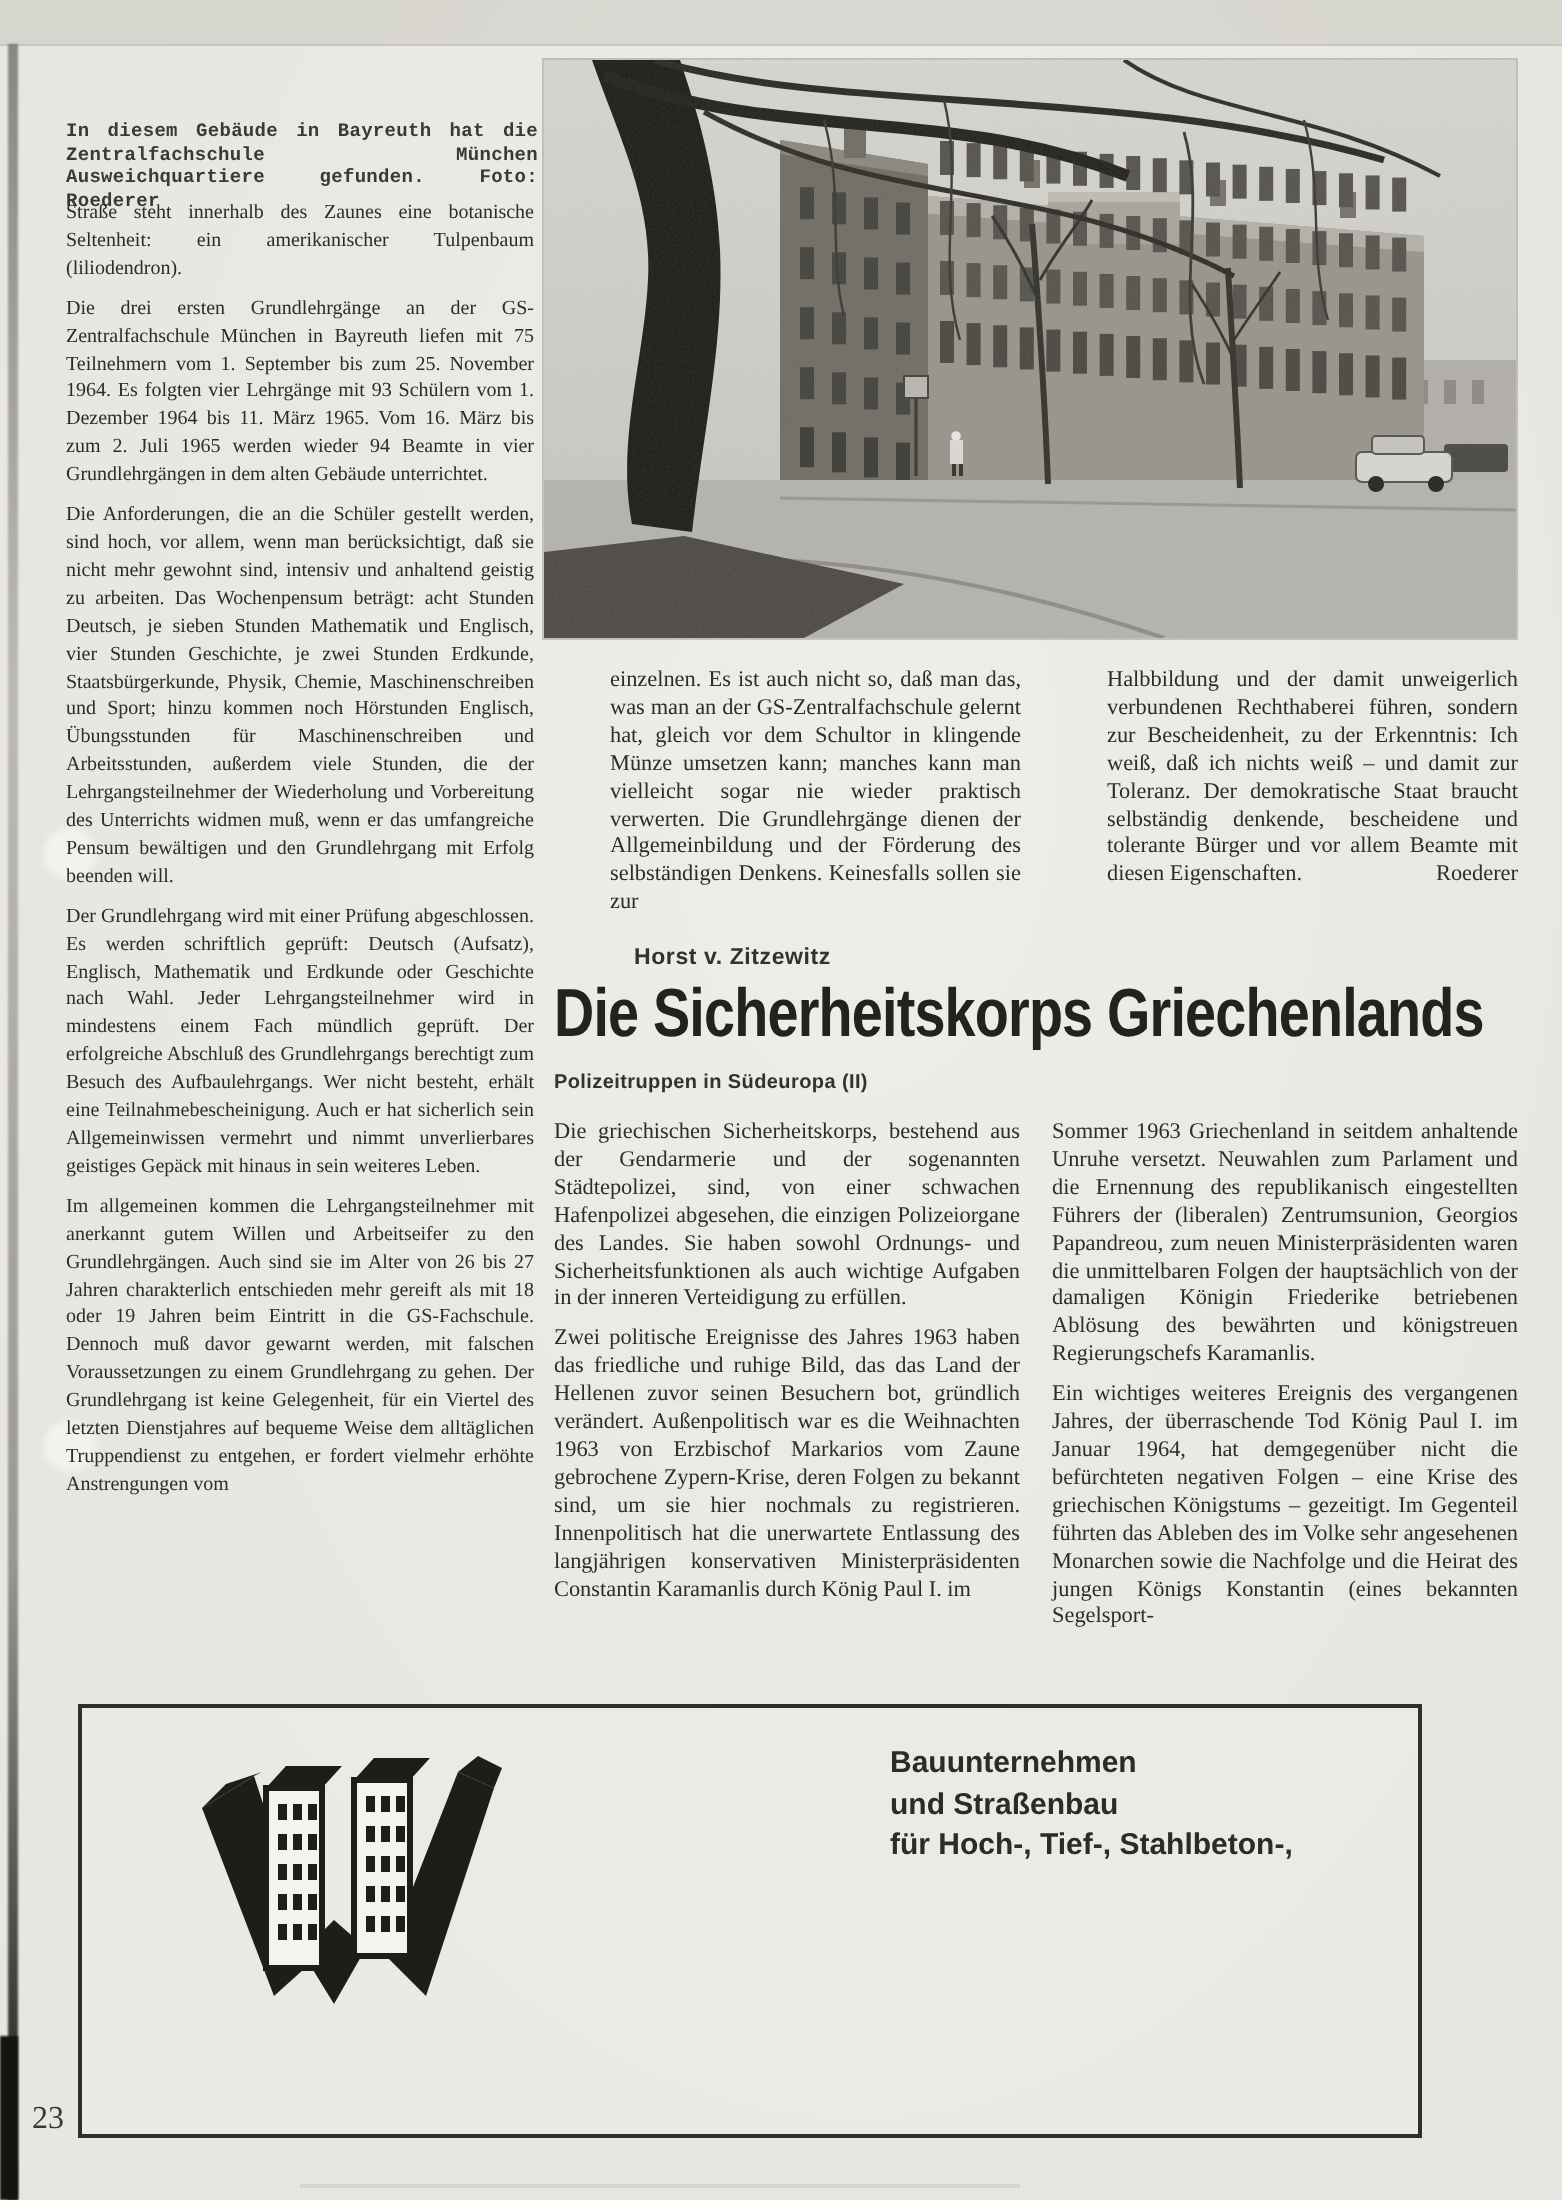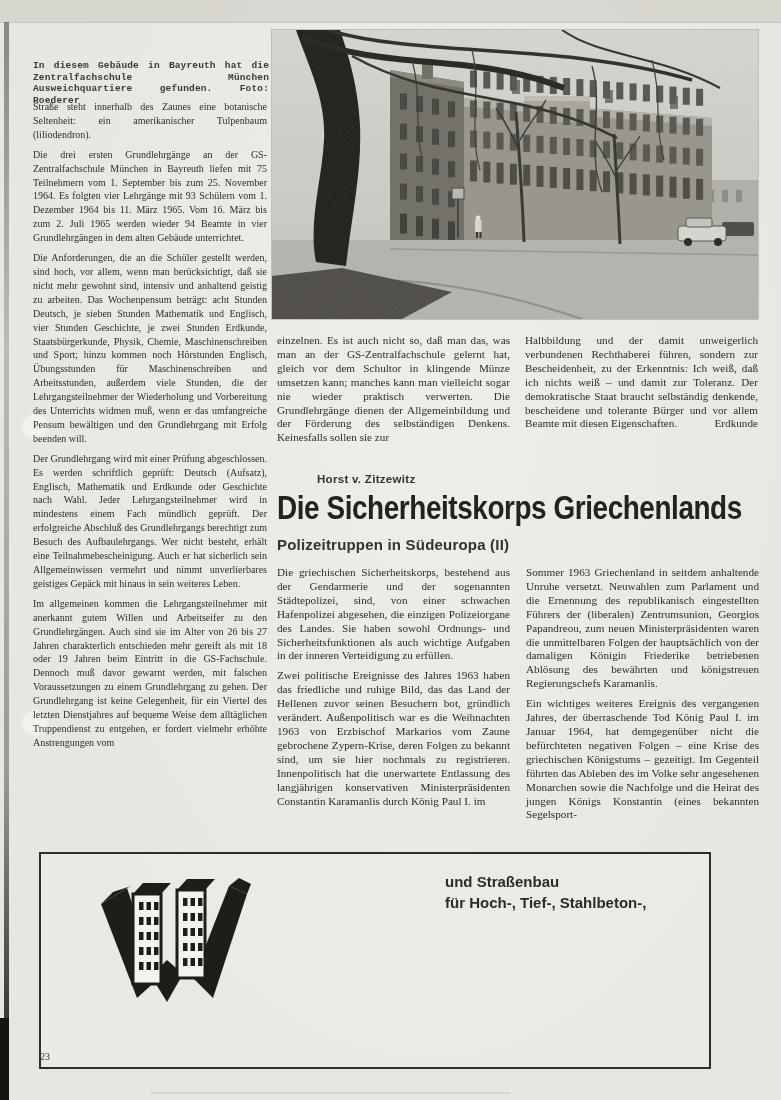--- a/index.html
+++ b/index.html
@@ -29,43 +29,43 @@
   .left-col{position:absolute;left:33px;top:100px;width:234px;
     font-size:10px;line-height:13.9px;text-align:justify;}
   .left-col p, .cont-col p, .art-col p{margin:0 0 6px 0;}
 
   
   .photo{position:absolute;left:272px;top:30px;width:486px;height:289px;background:#c9c8c3;box-shadow:0 0 0 1px rgba(70,68,62,.25);}
   .photo svg{display:block;}
 
   
   .cont-cols{position:absolute;left:277px;top:334px;width:482px;display:flex;gap:15px;}
-  .cont-col{width:233px;font-size:11.2px;line-height:13.9px;text-align:justify;}
+  .cont-col{width:233px;font-size:11.2px;line-height:13.9px;text-align:justify;margin-left:28px;}
   .sig{float:right;font-weight:normal;}
 
   
   .article2{position:absolute;left:277px;top:473px;width:482px;}
   .byline{font-family:"Liberation Sans", sans-serif;font-weight:bold;font-size:11.5px;color:#343230;letter-spacing:.3px;padding-left:40px;}
   .headline{margin-top:3px;font-family:"Liberation Sans", sans-serif;font-weight:bold;font-size:34px;
     color:#232220;white-space:nowrap;transform:scaleX(.82);transform-origin:0 50%;letter-spacing:-.5px;}
-  .subtitle{margin-top:9px;font-family:"Liberation Sans", sans-serif;font-weight:bold;font-size:15px;color:#343230;letter-spacing:.2px;}
+  .subtitle{margin-top:9px;font-family:"Liberation Sans", sans-serif;font-weight:bold;font-size:10px;color:#343230;letter-spacing:.2px;}
   .art-cols{margin-top:13px;display:flex;gap:15px;justify-content:space-between;}
   .art-col{width:233px;font-size:11.2px;line-height:13.9px;text-align:justify;}
 
   
   .ad-box{position:absolute;left:39px;top:852px;width:668px;height:213px;border:2px solid #2f2e2b;background:rgba(255,255,255,.12);}
   .ad-lines{position:absolute;left:404px;top:18px;font-family:"Liberation Sans", sans-serif;font-weight:bold;
     font-size:15px;line-height:20.5px;color:#2c2b28;}
   .ad-name{position:absolute;left:283px;top:82px;font-family:"Liberation Sans", sans-serif;font-weight:bold;
     font-size:35px;color:#2a2926;letter-spacing:.5px;white-space:nowrap;}
   .ad-address{position:absolute;left:404px;top:153px;font-family:"Liberation Sans", sans-serif;font-weight:bold;
     font-size:15.5px;line-height:25px;color:#2c2b28;}
   .ad-logo{position:absolute;left:52px;top:24px;}
 
-  .page-num{position:absolute;left:16px;top:1051px;font-size:10px;color:#3a3834;margin-left:24px;}
+  .page-num{position:absolute;left:16px;top:1051px;font-size:16px;color:#3a3834;}
 </style>
 </head>
 <body>
 
 <div class="top-band"></div>
 <div class="edge-strip"></div>
 <div class="edge-corner"></div>
 <div class="punch-hole hole-1"></div>
 <div class="punch-hole hole-2"></div>
 <div class="bottom-streak"></div>
@@ -254,21 +254,21 @@
     </g>
     <rect x="0" y="0" width="486" height="289" filter="url(#grain)" opacity="0.28"></rect>
   </svg>
 </div>
 
 <div class="cont-cols">
   <div class="cont-col">
     <p>einzelnen. Es ist auch nicht so, daß man das, was man an der GS-Zentralfachschule gelernt hat, gleich vor dem Schultor in klingende Münze umsetzen kann; manches kann man vielleicht sogar nie wieder praktisch verwerten. Die Grundlehrgänge dienen der Allgemeinbildung und der Förderung des selbständigen Denkens. Keinesfalls sollen sie zur</p>
   </div>
   <div class="cont-col">
-    <p><span>Halbbildung und der damit unweigerlich verbundenen Rechthaberei führen, sondern zur Bescheidenheit, zu der Erkenntnis: Ich weiß, daß ich nichts weiß – und damit zur Toleranz. Der demokratische Staat braucht selbständig denkende, bescheidene und tolerante Bürger und vor allem Beamte mit diesen Eigenschaften.</span> <span class="sig">Erdkunde</span></p>
+    <p><span>Halbbildung und der damit unweigerlich verbundenen Rechthaberei führen, sondern zur Bescheidenheit, zu der Erkenntnis: Ich weiß, daß ich nichts weiß – und damit zur Toleranz. Der demokratische Staat braucht selbständig denkende, bescheidene und tolerante Bürger und vor allem Beamte mit diesen Eigenschaften.</span> <span class="sig">Roederer</span></p>
   </div>
 </div>
 
 <div class="article2">
   <div class="byline">Horst v. Zitzewitz</div>
   <div class="headline">Die Sicherheitskorps Griechenlands</div>
   <div class="subtitle">Polizeitruppen in Südeuropa (II)</div>
   <div class="art-cols">
     <div class="art-col">
       <p>Die griechischen Sicherheitskorps, bestehend aus der Gendarmerie und der sogenannten Städtepolizei, sind, von einer schwachen Hafenpolizei abgesehen, die einzigen Polizeiorgane des Landes. Sie haben sowohl Ordnungs- und Sicherheitsfunktionen als auch wichtige Aufgaben in der inneren Verteidigung zu erfüllen.</p>
@@ -323,18 +323,19 @@
           <rect x="46" y="84" width="4.5" height="8" fill="#1e1d1a"></rect>
           <rect x="90" y="80" width="4.5" height="8" fill="#1e1d1a"></rect>
           <rect x="53.5" y="84" width="4.5" height="8" fill="#1e1d1a"></rect>
           <rect x="97.5" y="80" width="4.5" height="8" fill="#1e1d1a"></rect>
           <rect x="61" y="84" width="4.5" height="8" fill="#1e1d1a"></rect>
           <rect x="105" y="80" width="4.5" height="8" fill="#1e1d1a"></rect>
         </g>
     </svg>
   </div>
   <div class="ad-lines">
+    <div>Bauunternehmen</div>
     <div>und Straßenbau</div>
     <div>für Hoch-, Tief-, Stahlbeton-,</div>
   </div>
 </div>
 
 <div class="page-num">23</div>
 
 </body></html>

